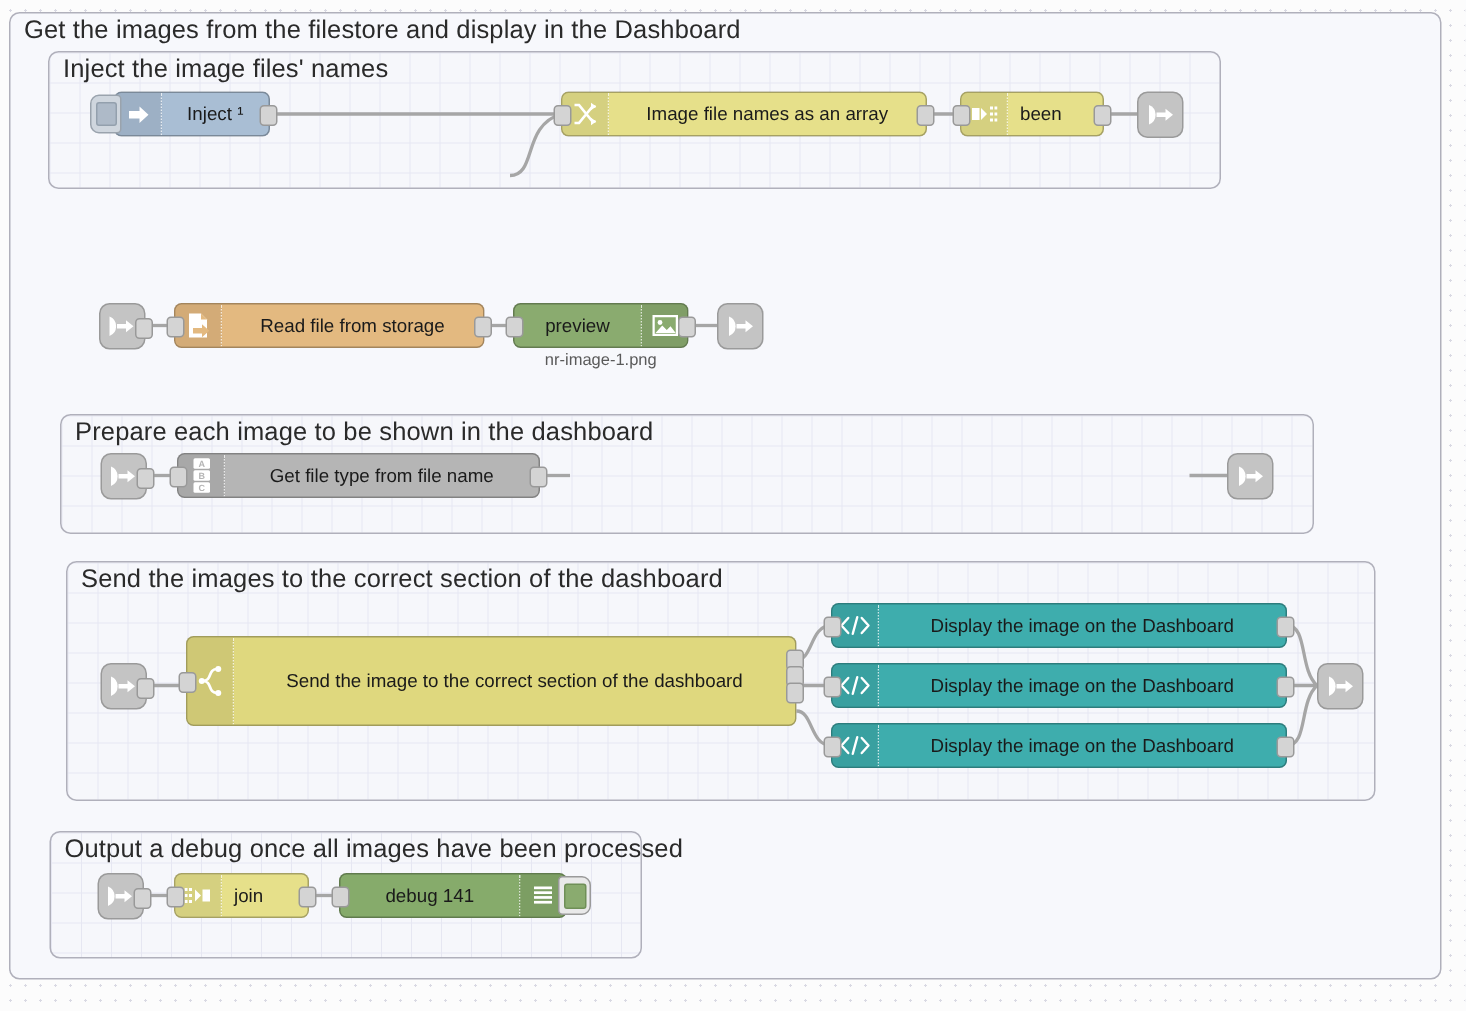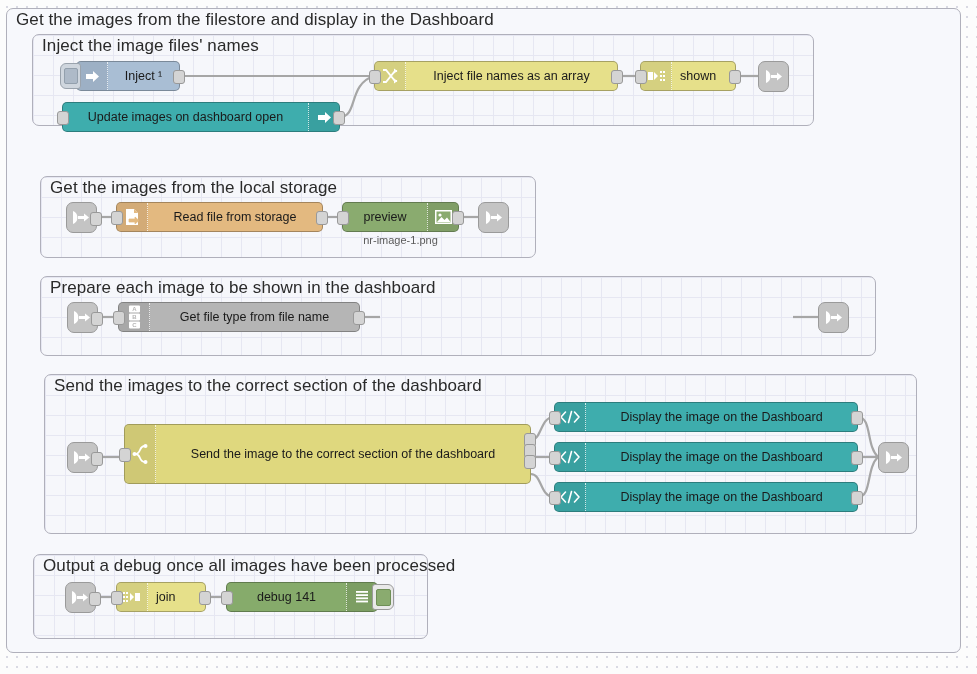--- a/index.html
+++ b/index.html
@@ -162,23 +162,20 @@
 <div id="canvas">
 
   <div class="group g-outer" style="left:6px;top:8px;width:955px;height:645px;">
     <span class="group-label">Get the images from the filestore and display in the Dashboard</span>
   </div>
 
   <div class="group" style="left:32px;top:34px;width:782px;height:92px;">
     <span class="group-label">Inject the image files' names</span>
   </div>
 
-  <div class="group" style="left:40px;top:176px;width:496px;height:82px;">
-    <span class="group-label">Get the images from the local storage</span>
-  </div>
 
   <div class="group" style="left:40px;top:276px;width:836px;height:80px;">
     <span class="group-label">Prepare each image to be shown in the dashboard</span>
   </div>
 
   <div class="group" style="left:44px;top:374px;width:873px;height:160px;">
     <span class="group-label">Send the images to the correct section of the dashboard</span>
   </div>
 
   <div class="group" style="left:33px;top:554px;width:395px;height:85px;">
@@ -234,44 +231,32 @@
         <div class="icon-tray">
           <svg class="gl" width="17" height="17" viewBox="0 0 17 17">
               <path d="M2 6 h7 V3 l6 5.5 -6 5.5 V11 H2 Z" fill="#fff"></path>
             </svg>
         </div>
         <div class="label">Inject ¹</div>
       </div>
       <div class="port out"></div>
     </div>
 
-    <div class="node c-teal" style="left:62px;top:102px;width:278px;">
-      <div class="port in"></div>
-      <div class="body">
-        <div class="label">Update images on dashboard open</div>
-        <div class="icon-tray right">
-          <svg class="gl" width="17" height="17" viewBox="0 0 17 17">
-              <path d="M2 6 h7 V3 l6 5.5 -6 5.5 V11 H2 Z" fill="#fff"></path>
-            </svg>
-        </div>
-      </div>
-      <div class="port out"></div>
-    </div>
 
     <div class="node c-yellow" style="left:374px;top:61px;width:244px;">
       <div class="port in"></div>
       <div class="body">
         <div class="icon-tray">
           <svg class="gl" width="18" height="18" viewBox="0 0 18 18">
             <path d="M2 3 h3 l9 11 h2 M2 15 h3 l9 -11 h2" stroke="#fff" stroke-width="1.8" fill="none"></path>
             <path d="M13 1.5 l3.5 2.5 -3.5 2.5 Z" fill="#fff"></path>
             <path d="M13 11.5 l3.5 2.5 -3.5 2.5 Z" fill="#fff"></path>
           </svg>
         </div>
-        <div class="label">Inject file names as an array</div>
+        <div class="label">Image file names as an array</div>
       </div>
       <div class="port out"></div>
     </div>
 
     <div class="node c-yellow" style="left:640px;top:61px;width:96px;">
       <div class="port in"></div>
       <div class="body">
         <div class="icon-tray">
           <svg class="gl" width="18" height="14" viewBox="0 0 18 14">
             <rect x="1" y="3" width="5" height="8" fill="#fff"></rect>
@@ -279,21 +264,21 @@
             <g fill="#fff">
                 <rect x="13" y="2" width="2" height="2"></rect>
                 <rect x="16" y="2" width="2" height="2"></rect>
             <rect x="13" y="6" width="2" height="2"></rect>
                 <rect x="16" y="6" width="2" height="2"></rect>
             <rect x="13" y="10" width="2" height="2"></rect>
                 <rect x="16" y="10" width="2" height="2"></rect>
               </g>
           </svg>
         </div>
-        <div class="label plain">shown</div>
+        <div class="label plain">been</div>
       </div>
       <div class="port out"></div>
     </div>
 
     <div class="linknode" style="left:758px;top:61px;">
       <svg class="gl" width="19" height="19" viewBox="0 0 19 19">
         <path d="M2 3 A7 7 0 0 1 2 16 Z" fill="#fff"></path>
         <path d="M7 8 h6 V5.5 l5 4 -5 4 V11 H7 Z" fill="#fff"></path>
       </svg>
     </div>

